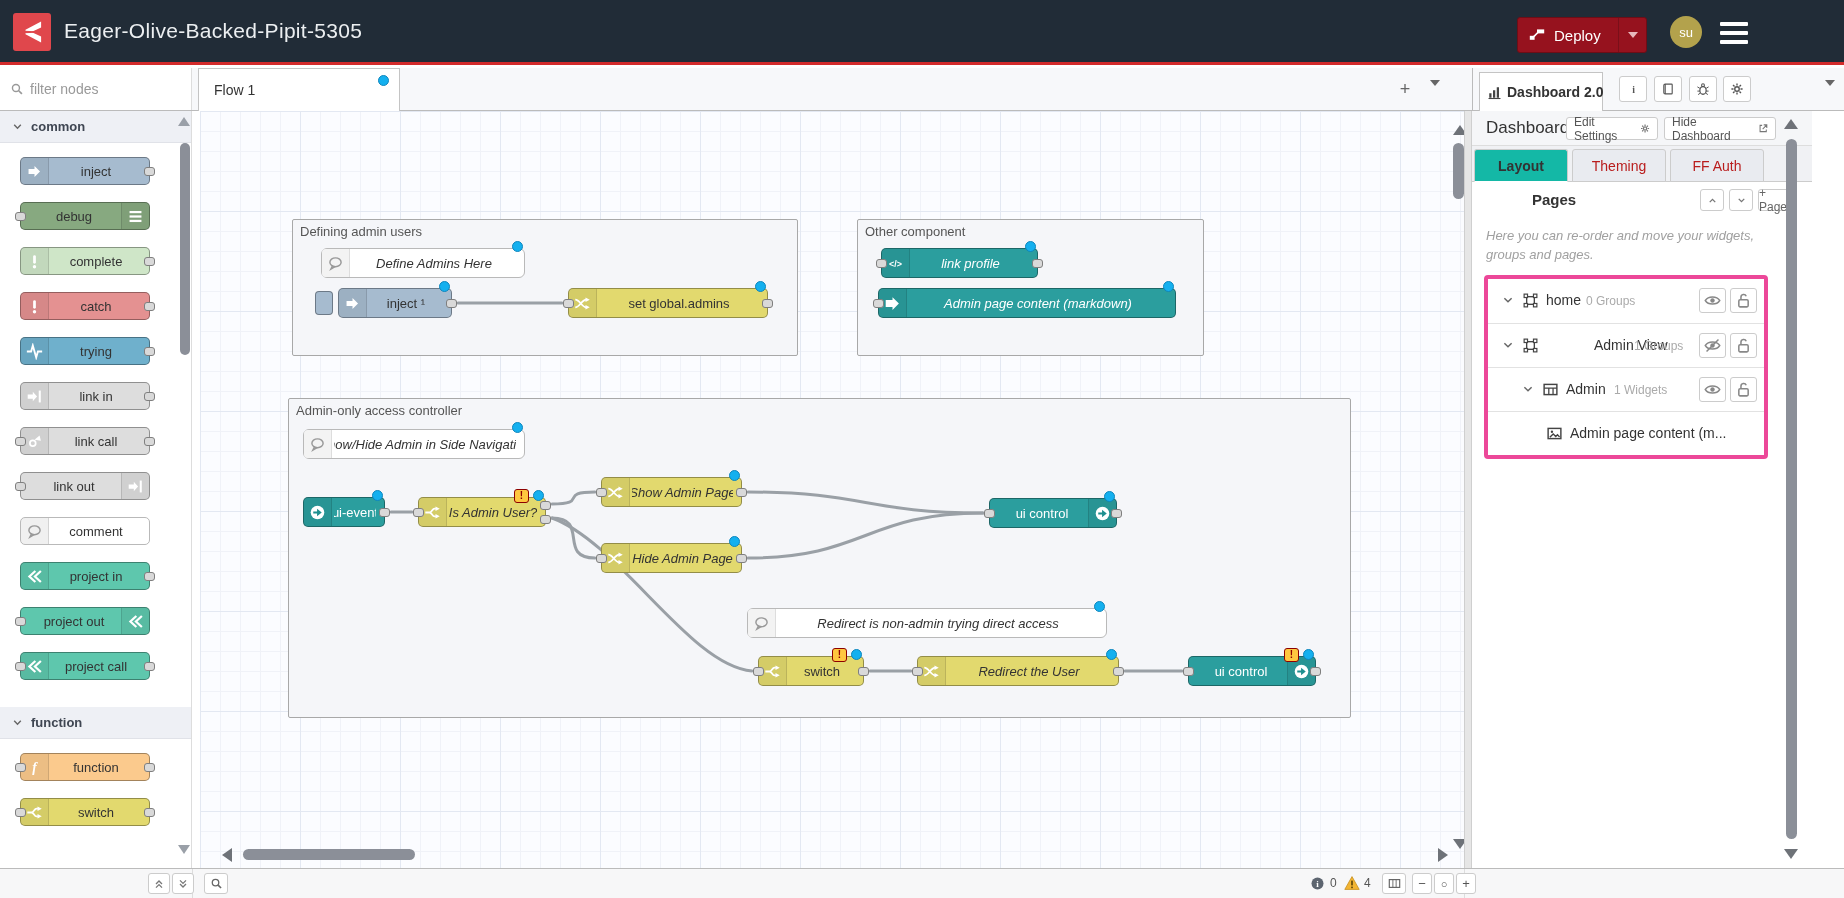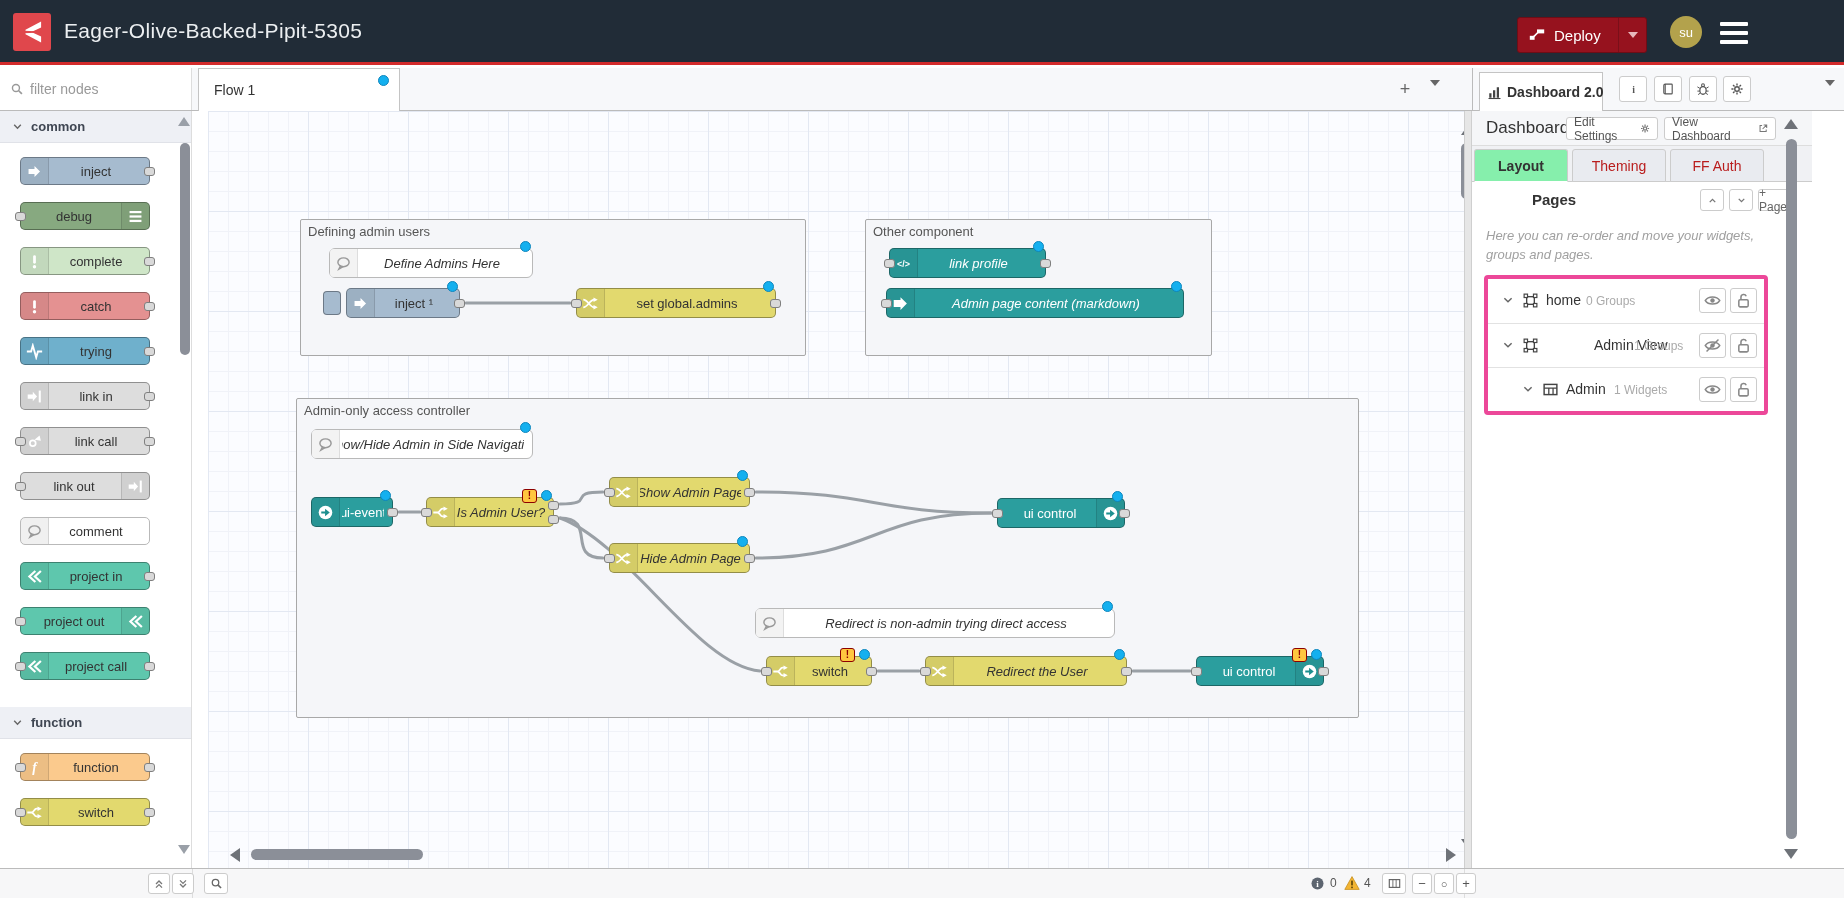--- a/index.html
+++ b/index.html
@@ -46,21 +46,21 @@
   
   .nlabel { position:absolute; top:0; bottom:0; display:flex; align-items:center; justify-content:center; white-space:nowrap; overflow:hidden; }
   .icon-area { position:absolute; top:0; bottom:0; width:28px; background:rgba(0,0,0,.06); display:flex; align-items:center; justify-content:center; }
   .icon-area.left { left:0; border-right:1px solid rgba(0,0,0,.12); border-radius:4px 0 0 4px; }
   .icon-area.right { right:0; border-left:1px solid rgba(0,0,0,.12); border-radius:0 4px 4px 0; }
   .port { position:absolute; width:11px; height:9px; background:#d9d9d9; border:1px solid #7f7f7f; border-radius:3px; }
   .dot { position:absolute; width:11px; height:11px; border-radius:50%; background:#14b0ef; border:1px solid #0e86bd; z-index:6; }
   .warn { position:absolute; width:15px; height:14px; background:#ffc73f; border:1.5px solid #8c0000; border-radius:3px; color:#8c0000; font-size:10px; font-weight:bold; text-align:center; line-height:11px; z-index:6; }
 
   
-  #canvas { position:absolute; left:208px; top:0; width:1272px; height:757px; background-color:#fbfcff;
+  #canvas { position:absolute; left:200px; top:0; width:1272px; height:757px; background-color:#fbfcff;
     background-image:
       linear-gradient(#e3e8f2 1px, transparent 1px),
       linear-gradient(90deg,#e3e8f2 1px, transparent 1px),
       linear-gradient(#f0f2f8 1px, transparent 1px),
       linear-gradient(90deg,#f0f2f8 1px, transparent 1px);
     background-size:100px 100px,100px 100px,20px 20px,20px 20px; overflow:hidden; }
   .cgroup { position:absolute; background:#f5f6f9; border:1px solid #a8a8a8; border-radius:2px; }
   .cgroup .glabel { position:absolute; left:7px; top:4px; font-size:13px; color:#555; white-space:nowrap; }
   .cnode { position:absolute; height:30px; border-radius:5px; border:1px solid rgba(0,0,0,.35); font-size:13px; z-index:4; }
   .cnode.comment { background:#fff; border:1px solid #b9b9b9; border-radius:6px; color:#444; }
@@ -70,21 +70,21 @@
   .scroll-thumb { position:absolute; background:#8b8f98; border-radius:6px; }
 
   
   #resizer { position:absolute; left:1464px; top:0; width:8px; height:757px; background:#e6e6e6; border-left:1px solid #cfcfcf; border-right:1px solid #cfcfcf; }
   #sidebar { position:absolute; left:1472px; top:0; width:372px; height:757px; background:#fff; }
   #sb-head { position:absolute; left:0; top:0; width:340px; height:35px; background:#f5f6f8; border-bottom:1px solid #ddd; }
   #sb-head .htitle { position:absolute; left:14px; top:7px; font-size:17px; color:#333; }
   .sb-btn { position:absolute; top:6px; height:23px; background:#fff; border:1px solid #ccc; border-radius:3px; font-size:12px; color:#555; display:flex; align-items:center; justify-content:center; gap:4px; padding:0 7px; }
   #sb-tabs { position:absolute; left:0; top:35px; width:340px; height:36px; background:#f0f1f4; border-bottom:1px solid #ccc; }
   .sbtab { position:absolute; top:3px; height:33px; width:94px; border:1px solid #ccc; border-radius:3px 3px 0 0; background:#e9ebf0; color:#b91c1c; font-size:14px; display:flex; align-items:center; justify-content:center; }
-  .sbtab.active { background:#86efac; border-bottom:1px solid #fff; font-weight:bold; color:#333; }
+  .sbtab.active { background:#14b8a6; border-bottom:1px solid #fff; font-weight:bold; color:#333; }
   #pages-row { position:absolute; left:0; top:78px; width:340px; height:28px;margin-left:46px; }
   #pages-row .ptitle { position:absolute; left:14px; top:2px; font-size:15px; font-weight:bold; color:#333; }
   .mini-btn { position:absolute; top:0; height:22px; background:#fff; border:1px solid #ccc; border-radius:3px; color:#666; font-size:11px; display:flex; align-items:center; justify-content:center; }
   #pages-desc { position:absolute; left:14px; top:116px; width:286px; font-size:13px; font-style:italic; color:#a0a0a0; line-height:1.45; }
   #tree { position:absolute; left:12px; top:164px; width:284px; border:4px solid #ec4899; border-radius:4px; background:#fff; }
   .trow { position:relative; height:44px; border-top:1px solid #e2e2e2; }
   .trow:first-child { border-top:none; }
   .trow .chev { position:absolute; top:15px; color:#666; }
   .trow .ticon { position:absolute; top:13px; color:#444; }
   .trow .tlab { position:absolute; top:13px; font-size:14px; color:#333; white-space:nowrap; }
@@ -578,21 +578,21 @@
       <div id="sb-head">
         <span class="htitle">Dashboard</span>
         <div class="sb-btn" style="left:94px;width:92px">
           <span>Edit Settings</span>
           <svg width="11" height="11" viewBox="0 0 20 20">
               <circle cx="10" cy="10" r="3.2" fill="none" stroke="#777" stroke-width="2.4"></circle>
               <path d="M15 10 H18 M13.54 13.54 L15.66 15.66 M10 15 V18 M6.46 13.54 L4.34 15.66 M5 10 H2 M6.46 6.46 L4.34 4.34 M10 5 V2 M13.54 6.46 L15.66 4.34" stroke="#777" stroke-width="2.4"></path>
             </svg>
         </div>
         <div class="sb-btn" style="left:192px;width:112px">
-          <span>View Dashboard</span>
+          <span>Hide Dashboard</span>
           <svg width="11" height="11" viewBox="0 0 20 20">
               <path d="M8 4 H4 V16 H16 V12" fill="none" stroke="#777" stroke-width="2"></path>
               <path d="M11 3 H17 V9 M17 3 L9 11" fill="none" stroke="#777" stroke-width="2"></path>
             </svg>
         </div>
       </div>
       <div id="sb-tabs">
           <div class="sbtab active" style="left: 2px;">Layout</div>
           <div class="sbtab" style="left: 100px;">Theming</div>
           <div class="sbtab" style="left: 198px;">FF Auth</div>
@@ -693,20 +693,30 @@
                 <path d="M1.5 10 C5 4.5 15 4.5 18.5 10 C15 15.5 5 15.5 1.5 10 z" fill="none" stroke="#888" stroke-width="1.7"></path>
                 <circle cx="10" cy="10" r="2.6" fill="#888"></circle>
               </svg>
             </div>
             <div class="act" style="right: 7px;">
               <svg width="17" height="17" viewBox="0 0 20 20">
                 <rect x="4.5" y="9" width="11" height="8.5" rx="1.5" fill="none" stroke="#888" stroke-width="1.8"></rect>
                 <path d="M7 9 V6 a3.2 3.2 0 0 1 6.2 -1" fill="none" stroke="#888" stroke-width="1.8"></path>
               </svg>
             </div>
+          </div>
+          <div class="trow">
+            <span class="ticon" style="left: 58px;">
+              <svg width="17" height="17" viewBox="0 0 20 20">
+                <rect x="2.5" y="4" width="15" height="12" fill="none" stroke="#444" stroke-width="1.7"></rect>
+                <circle cx="7" cy="8" r="1.4" fill="#444"></circle>
+                <path d="M4.5 14.5 L8.5 10.5 L11.5 13.5 L13.5 11.5 L16 14" fill="none" stroke="#444" stroke-width="1.6"></path>
+              </svg>
+            </span>
+            <span class="tlab" style="left: 82px;">Admin page content (m...</span>
           </div>
         </div>
 
       <span class="tri" style="position:absolute;left:312px;top:8px;border-left:7px solid transparent;border-right:7px solid transparent;border-bottom:10px solid #6e7278;"></span>
       <div class="scroll-thumb" style="left:314px;top:28px;width:11px;height:700px;"></div>
       <span class="tri" style="position:absolute;left:312px;top:738px;border-left:7px solid transparent;border-right:7px solid transparent;border-top:10px solid #6e7278;"></span>
     </div>
   </div>
 
   <div id="statusbar">

